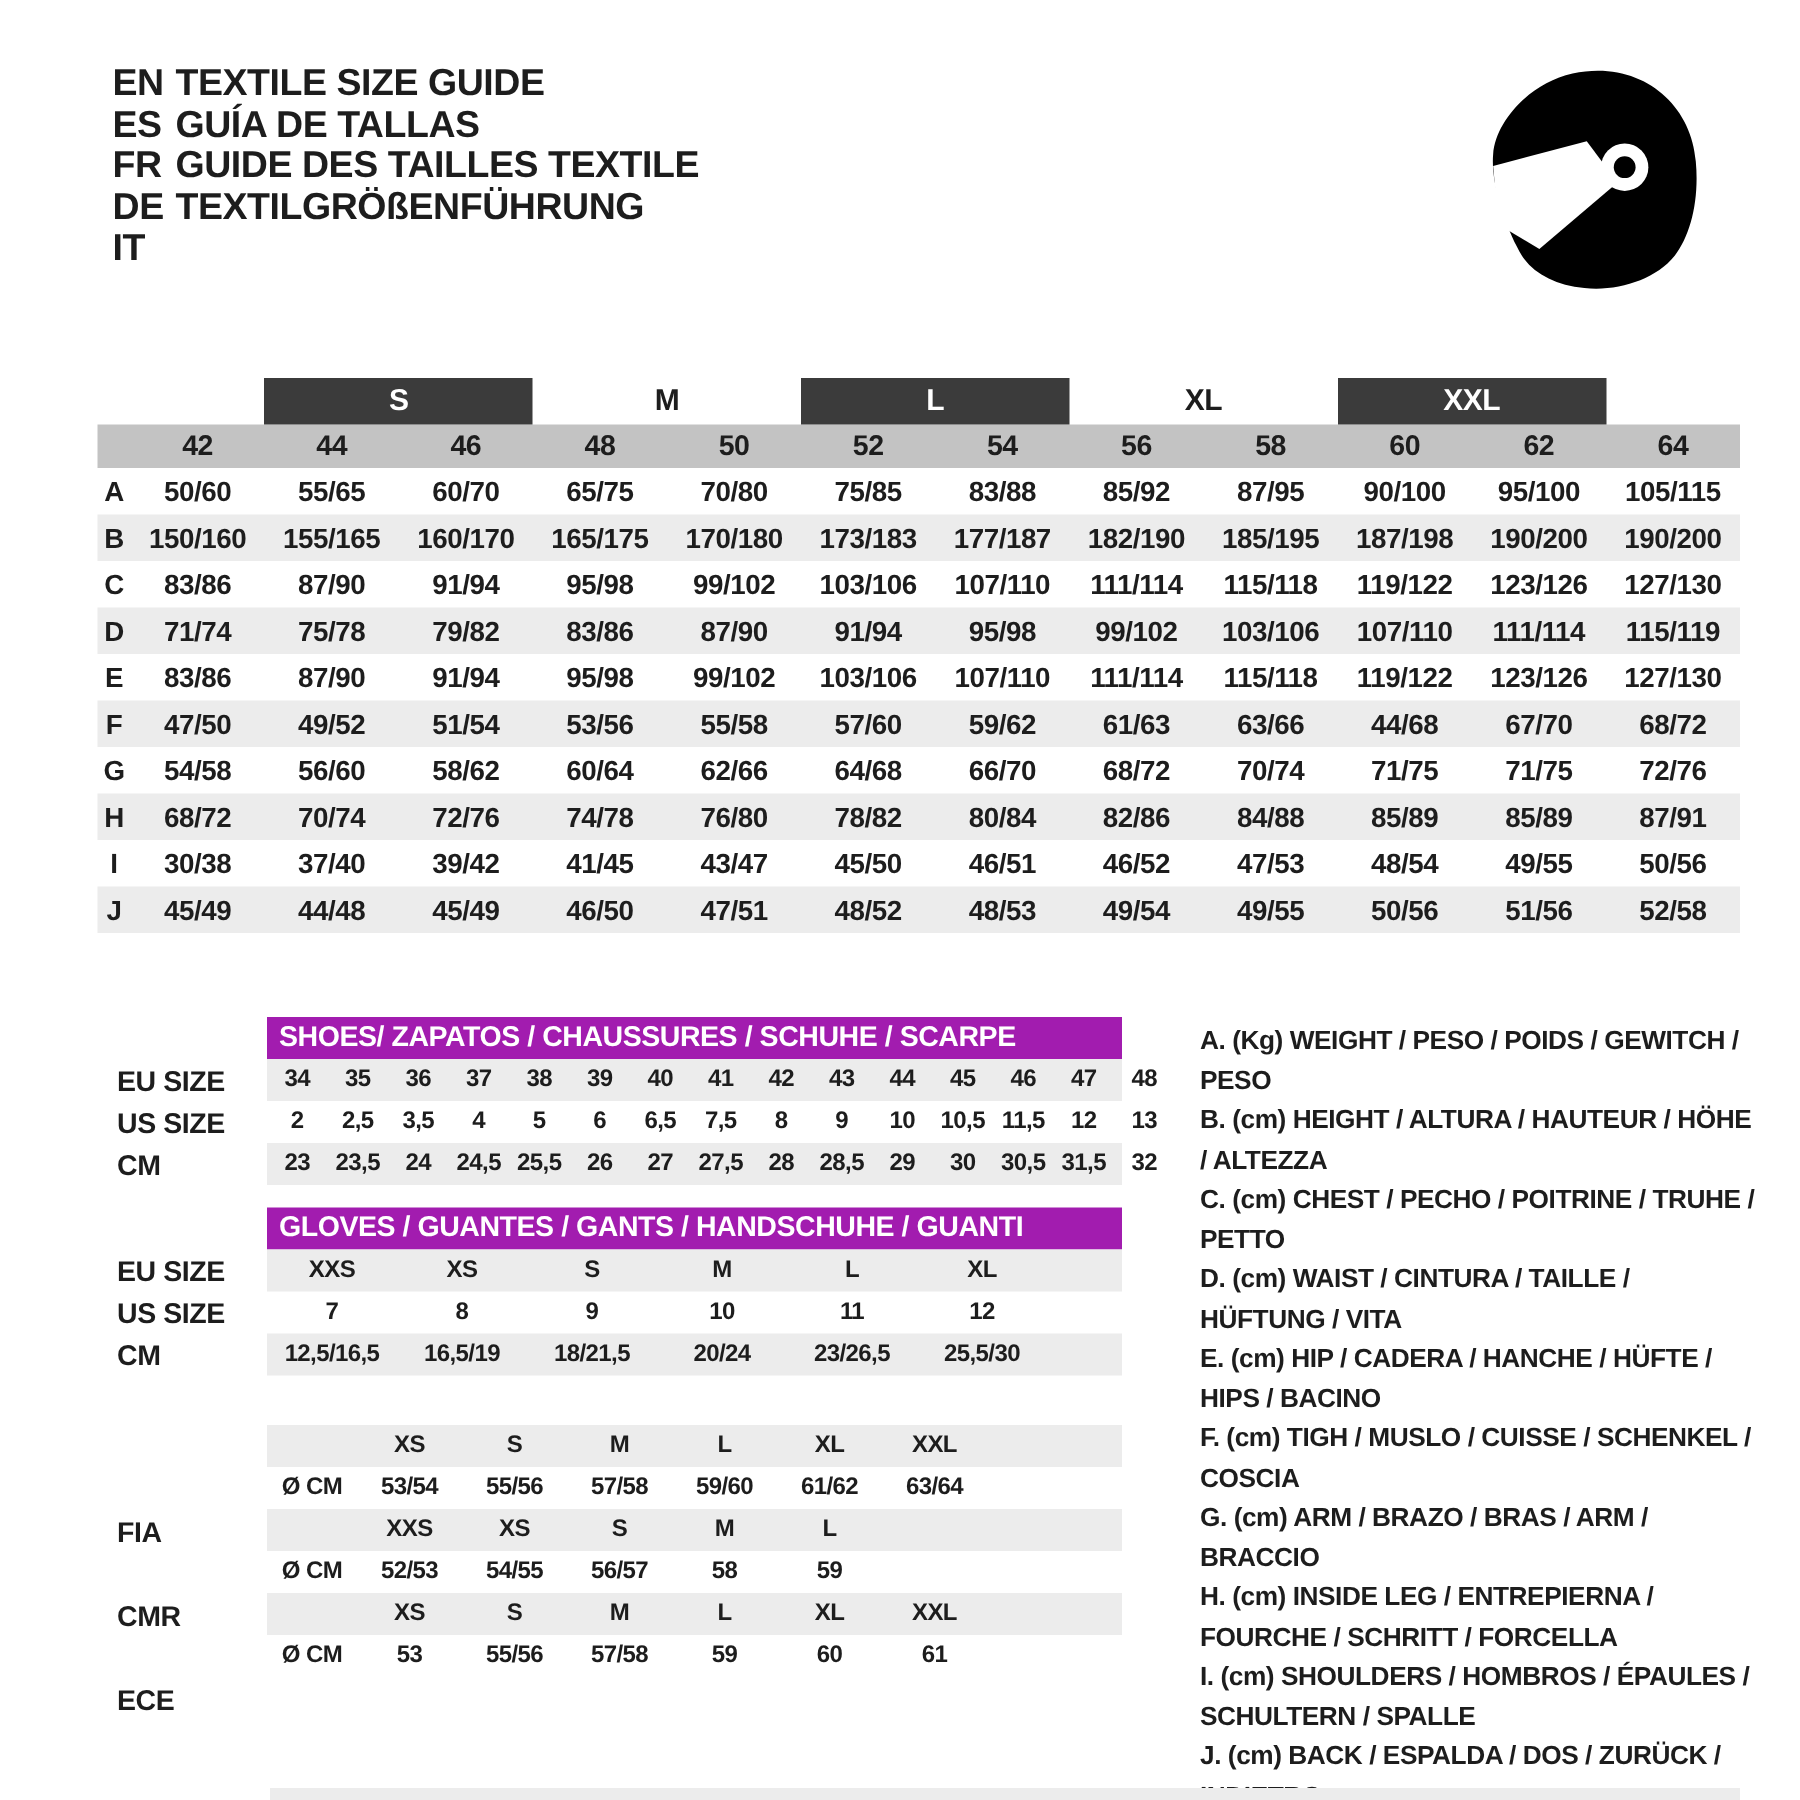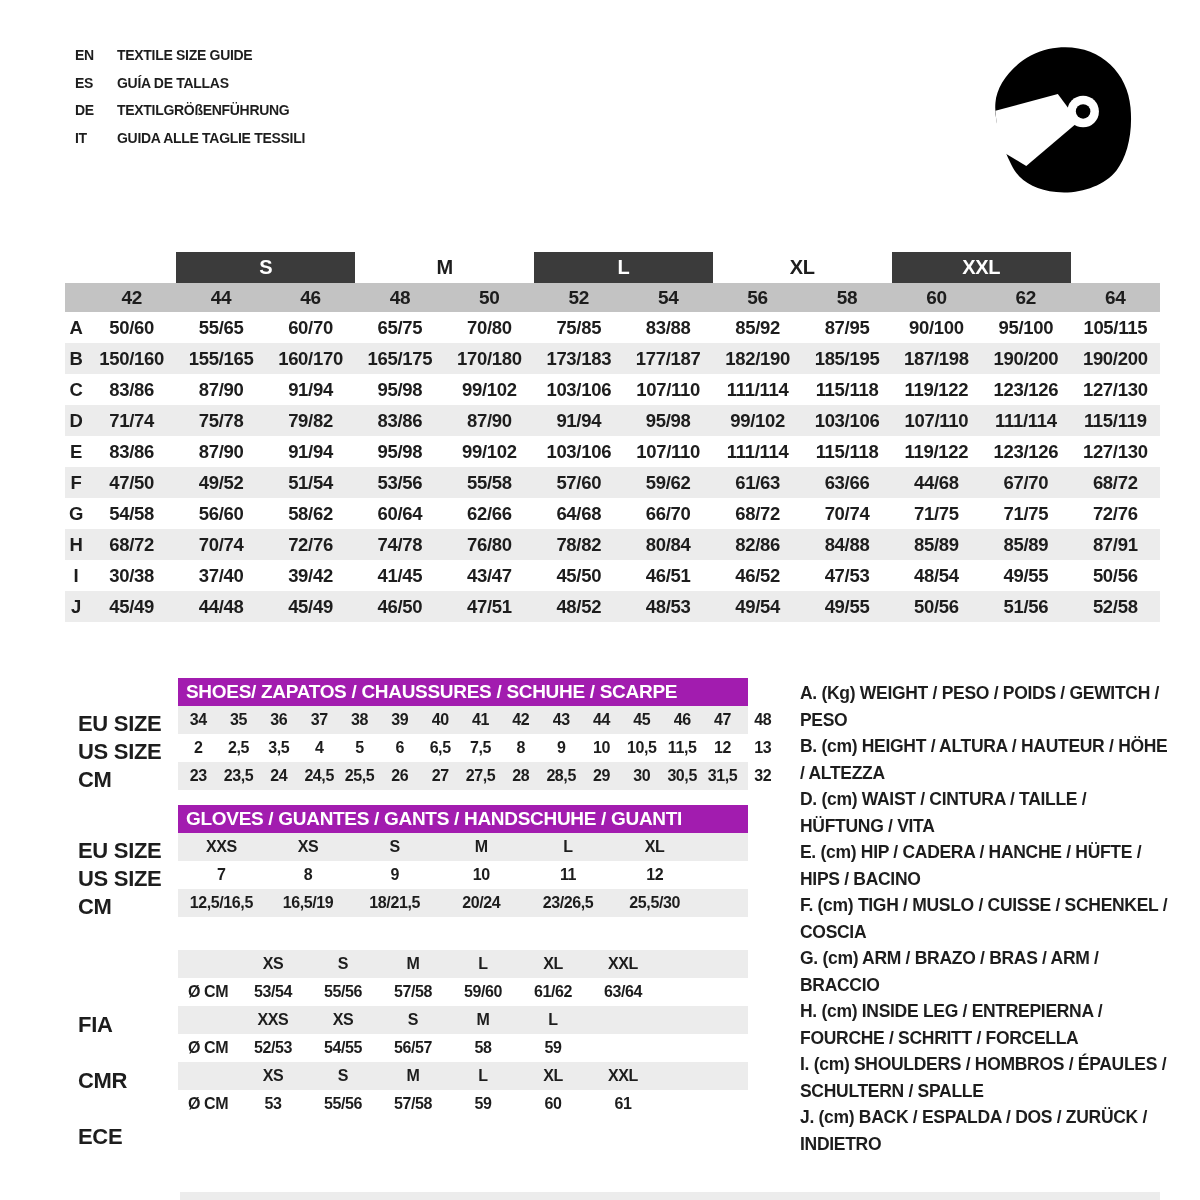--- a/index.html
+++ b/index.html
@@ -2,37 +2,37 @@
 <html><head>
 <meta charset="utf-8">
 <style>
   html,body{margin:0;padding:0;}
   body{
     width:1200px;height:1200px;position:relative;background:#ffffff;
     font-family:"Liberation Sans",sans-serif;font-weight:bold;color:#1d1d1d;
     -webkit-font-smoothing:antialiased;overflow:hidden;
   }
   
-  #lang-block{position:absolute;left:75px;top:42px;font-size:14px;line-height:27.5px;letter-spacing:-0.3px;}
+  #lang-block{position:absolute;left:75px;top:42px;font-size:25px;line-height:27.5px;letter-spacing:-0.3px;}
   .lang-row{display:flex;}
   .lang-code{width:42px;}
   
   #helmet-icon{position:absolute;left:982px;top:34px;width:158px;height:166px;}
   
   #textile{position:absolute;left:65px;top:252px;width:1095px;font-size:18.5px;letter-spacing:-0.3px;}
   .t-grid{display:grid;grid-template-columns:22px repeat(12,1fr);align-items:center;text-align:center;}
   #group-row{height:31px;}
   .grp{height:31px;line-height:31px;font-size:20px;}
   .grp.dark{background:#3b3b3b;color:#ffffff;}
   #size-row{height:29px;background:#c3c3c3;font-size:19px;}
   .t-row{height:31px;}
   #t-body .t-row:nth-child(even){background:#ececec;}
   .t-lab{text-align:center;}
   
-  .side-label{position:absolute;left:78px;font-size:22px;letter-spacing:-0.3px;}
+  .side-label{position:absolute;left:78px;font-size:19px;letter-spacing:-0.3px;}
   
   .bar{height:28px;line-height:28px;background:#a21caf;color:#ffffff;
        font-size:19px;padding-left:8px;width:562px;letter-spacing:-0.3px;}
   .band{height:28px;width:570px;}
   .band.gray{background:#ececec;}
   .grid{display:grid;align-items:center;text-align:center;height:28px;font-size:16px;letter-spacing:-0.4px;}
   #shoes,#gloves,#helmet-tbl{position:absolute;left:178px;}
   #shoes{top:678px;}
   #gloves{top:805px;}
   #helmet-tbl{top:950px;}
@@ -50,26 +50,29 @@
 <div id="lang-block">
   <div class="lang-row">
     <span class="lang-code">EN</span>
     <span>TEXTILE SIZE GUIDE</span>
   </div>
   <div class="lang-row">
     <span class="lang-code">ES</span>
     <span>GUÍA DE TALLAS</span>
   </div>
   <div class="lang-row">
+    <span class="lang-code">FR</span>
+    <span>GUIDE DES TAILLES TEXTILE</span>
+  </div>
+  <div class="lang-row">
     <span class="lang-code">DE</span>
     <span>TEXTILGRÖßENFÜHRUNG</span>
   </div>
   <div class="lang-row">
     <span class="lang-code">IT</span>
-    <span>GUIDA ALLE TAGLIE TESSILI</span>
   </div>
 </div>
 
 <div id="helmet-icon">
   <svg viewBox="0 0 100 100" width="158" height="166">
     <path fill="#000000" d="M42 7 C70 1 92 19 94 44 C95.5 60 92 75 85 84 C77 94 61 99 47 97.5 C33 96 23 90 18.5 80 C12.5 68 7.5 52 8.5 41 C9.5 27 24 11 42 7 Z"></path>
     <path fill="#ffffff" d="M8.5 46 L48 35.5 L61 53 L28 81 L13 72 L9.5 57 Z"></path>
     <circle cx="64" cy="46.5" r="10" fill="#ffffff"></circle>
     <circle cx="64" cy="46.5" r="4.6" fill="#000000"></circle>
   </svg>
@@ -422,20 +425,21 @@
         <div class="cell">59</div>
         <div class="cell">60</div>
         <div class="cell">61</div>
       </div>
     </div>
 </div>
 
 <div id="legend">
     <div class="legend-line">A. (Kg) WEIGHT / PESO / POIDS / GEWITCH / PESO</div>
     <div class="legend-line">B. (cm) HEIGHT / ALTURA / HAUTEUR / HÖHE / ALTEZZA</div>
+    <div class="legend-line">C. (cm) CHEST / PECHO / POITRINE / TRUHE / PETTO</div>
     <div class="legend-line">D. (cm) WAIST / CINTURA / TAILLE / HÜFTUNG / VITA</div>
     <div class="legend-line">E. (cm) HIP / CADERA / HANCHE / HÜFTE / HIPS / BACINO</div>
     <div class="legend-line">F. (cm) TIGH / MUSLO / CUISSE / SCHENKEL / COSCIA</div>
     <div class="legend-line">G. (cm) ARM / BRAZO / BRAS / ARM / BRACCIO</div>
     <div class="legend-line">H. (cm) INSIDE LEG / ENTREPIERNA / FOURCHE / SCHRITT / FORCELLA</div>
     <div class="legend-line">I. (cm) SHOULDERS / HOMBROS / ÉPAULES / SCHULTERN / SPALLE</div>
     <div class="legend-line">J. (cm) BACK / ESPALDA / DOS / ZURÜCK / INDIETRO</div>
   </div>
 
 <div id="bottom-strip"></div>

